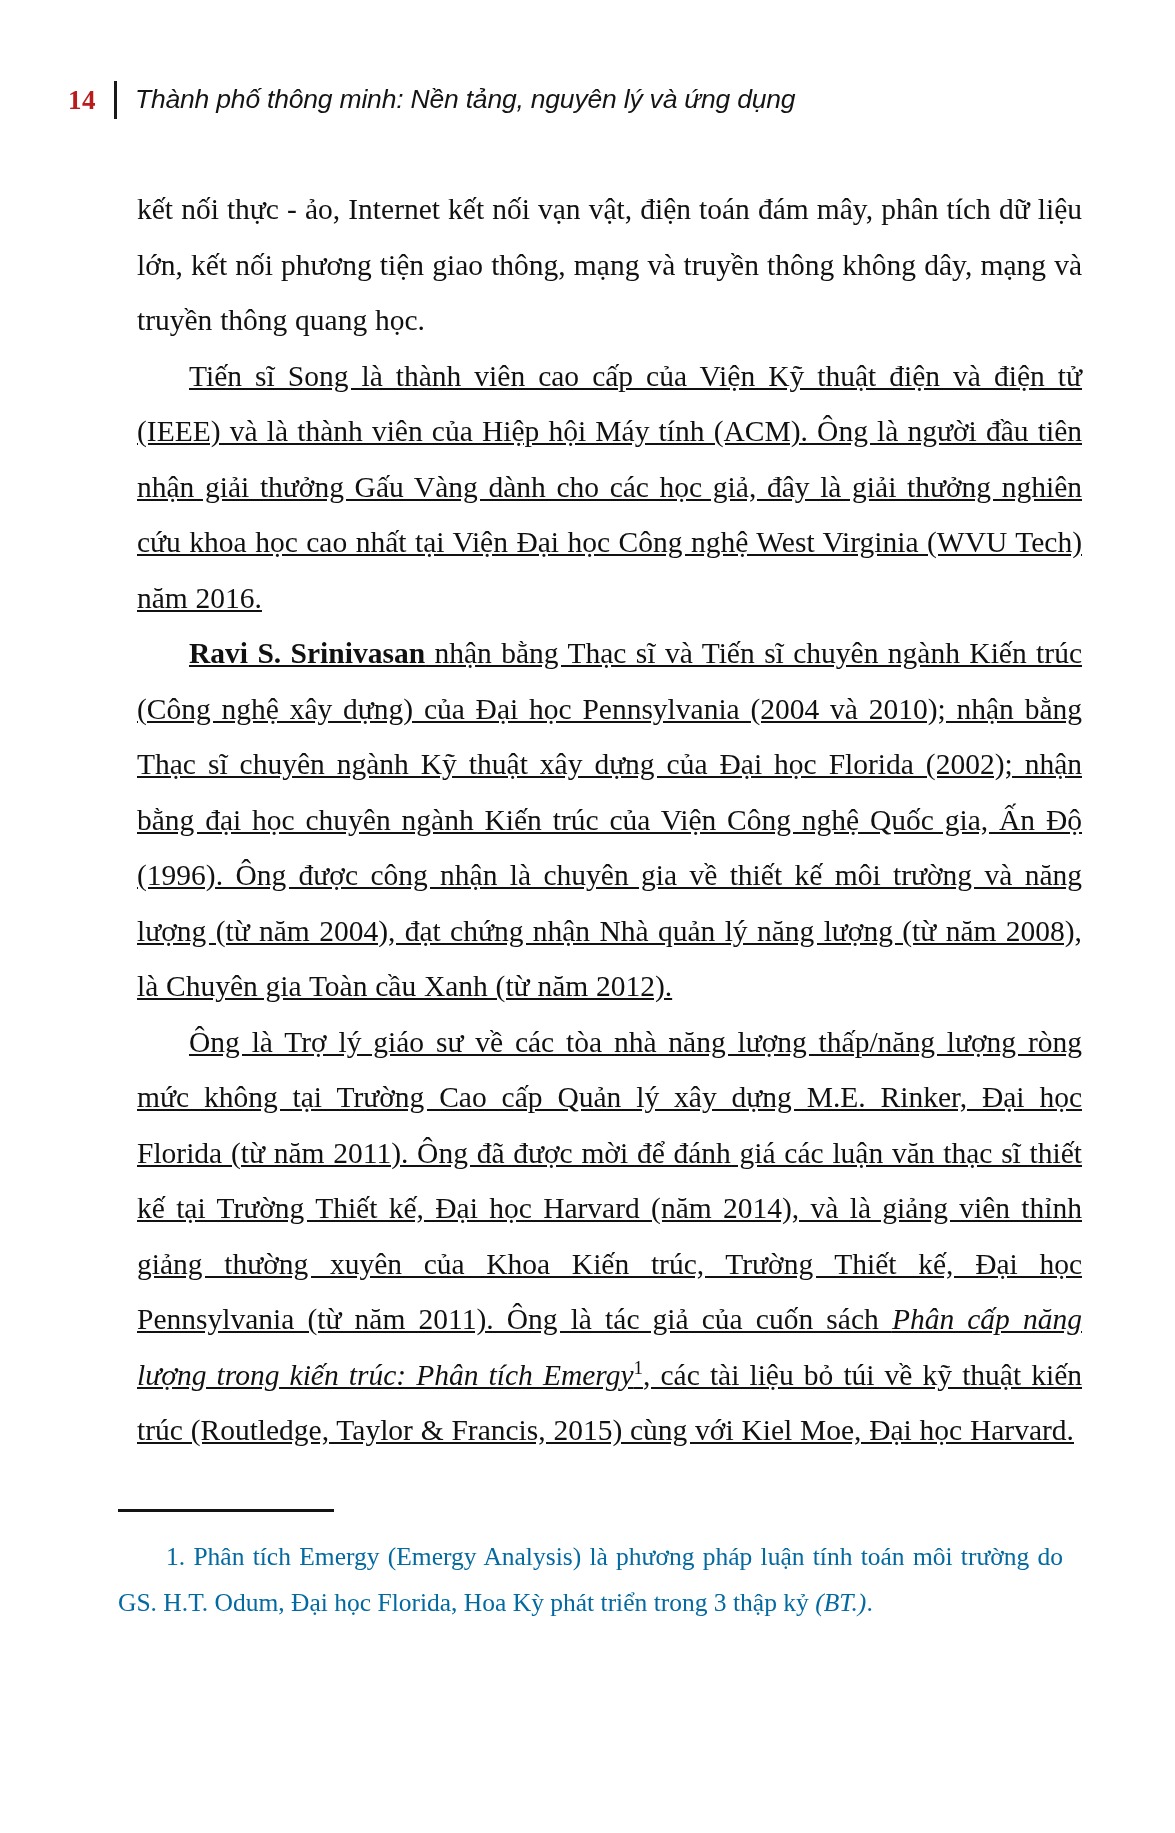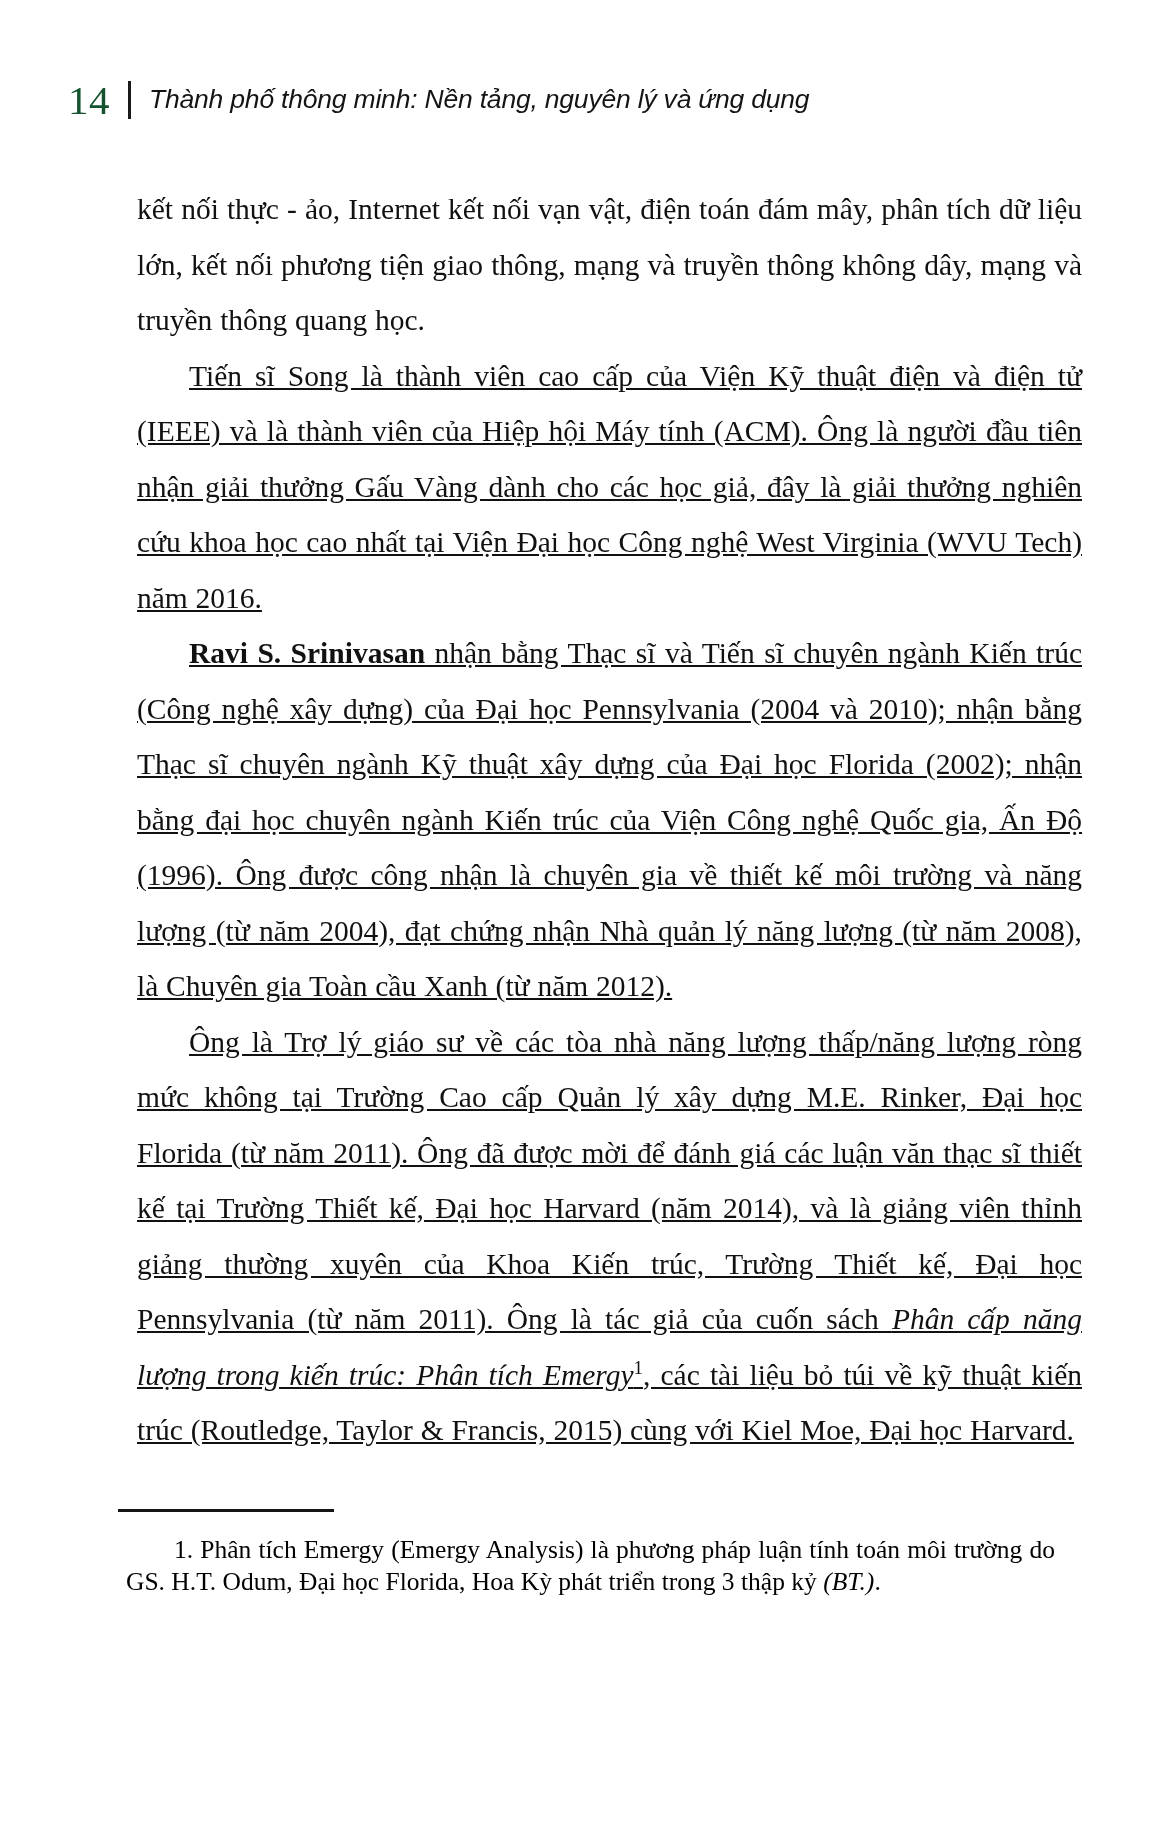--- a/index.html
+++ b/index.html
@@ -28,24 +28,25 @@
     top: 78px;
     left: 68px;
     right: 68px;
     display: flex;
     align-items: center;
     gap: 18px;
     height: 44px;
   }
   .folio {
     font-family: "Liberation Serif", serif;
-    font-size: 41px;
+    font-size: 27px;
     line-height: 1;
-    color: #14532d;
+    color: #b91c1c;
     letter-spacing: 0.5px;
+    font-weight: bold;
   }
   .head-rule {
     width: 3px;
     height: 38px;
     background: #1a1a1a;
     display: block;
   }
   .head-title {
     font-family: Liberation Sans, sans-serif;
     font-style: italic;
@@ -96,25 +97,25 @@
     top: 1509px;
     width: 945px;
   }
   .footnote-rule {
     width: 216px;
     height: 2.5px;
     background: #141414;
     margin: 0 0 22px 0;
   }
   p.footnote {
-    margin: 8px;
+    margin: 0;
     font-size: 25.5px;
-    line-height: 32px;
+    line-height: 46px;
     text-align: justify;
-    color: #000000;
+    color: #0369a1;
   }
   p.footnote.indent {
     text-indent: 48px;
   }
 </style>
 </head>
 <body>
 
 <div class="page">
 

